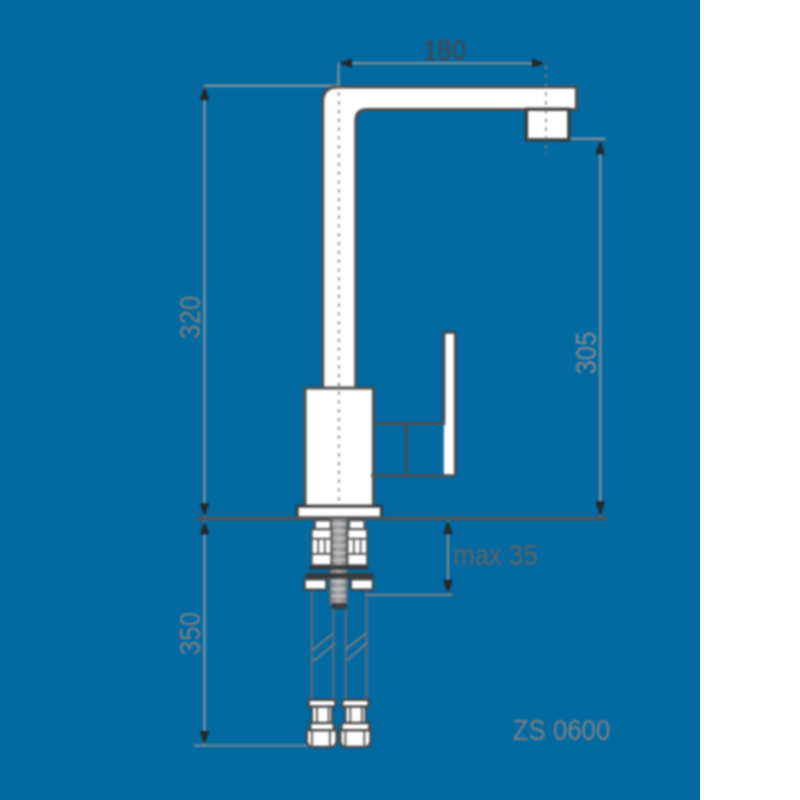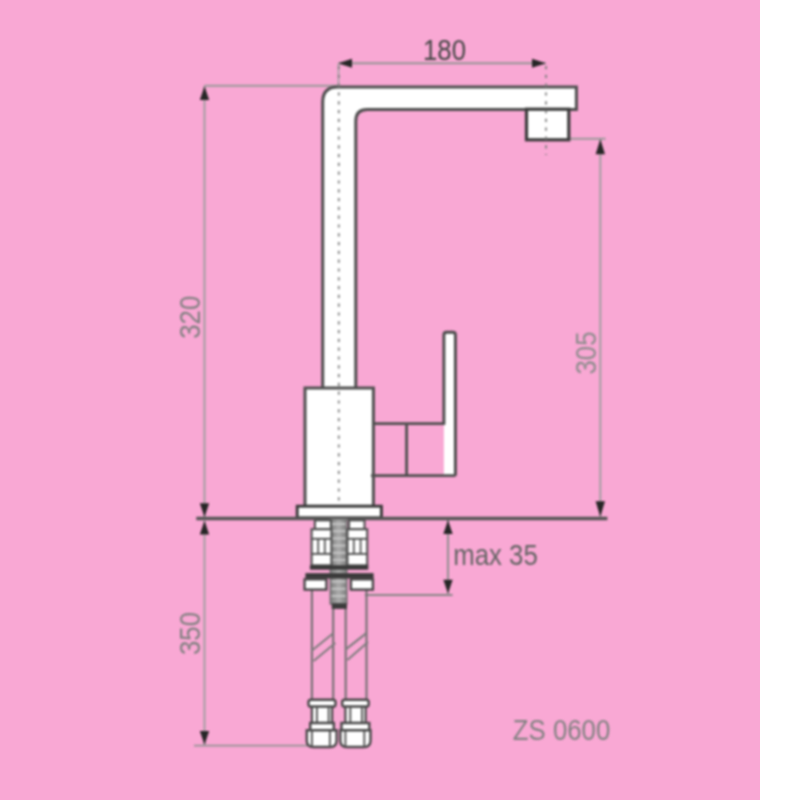--- a/index.html
+++ b/index.html
@@ -1,16 +1,16 @@
 <!DOCTYPE html>
 <html><head>
 <meta charset="utf-8">
 <style>
   html,body{margin:0;padding:0;background:#ffffff;}
-  .page{width:760px;height:800px;position:relative;background:#f9a8d4;overflow:hidden;}
+  .page{width:700px;height:800px;position:relative;background:#0369a1;overflow:hidden;}
   svg{display:block;filter:blur(0.8px);}
   text{font-family:"Liberation Sans", sans-serif;}
 </style>
 </head>
 <body>
 <div class="page">
 <svg width="800" height="800" viewBox="0 0 800 800">
 
   <text x="0" y="0" transform="translate(444.5,49.5) scale(0.86,1)" font-size="30" fill="#474747" text-anchor="middle" dominant-baseline="central">180</text>
 

